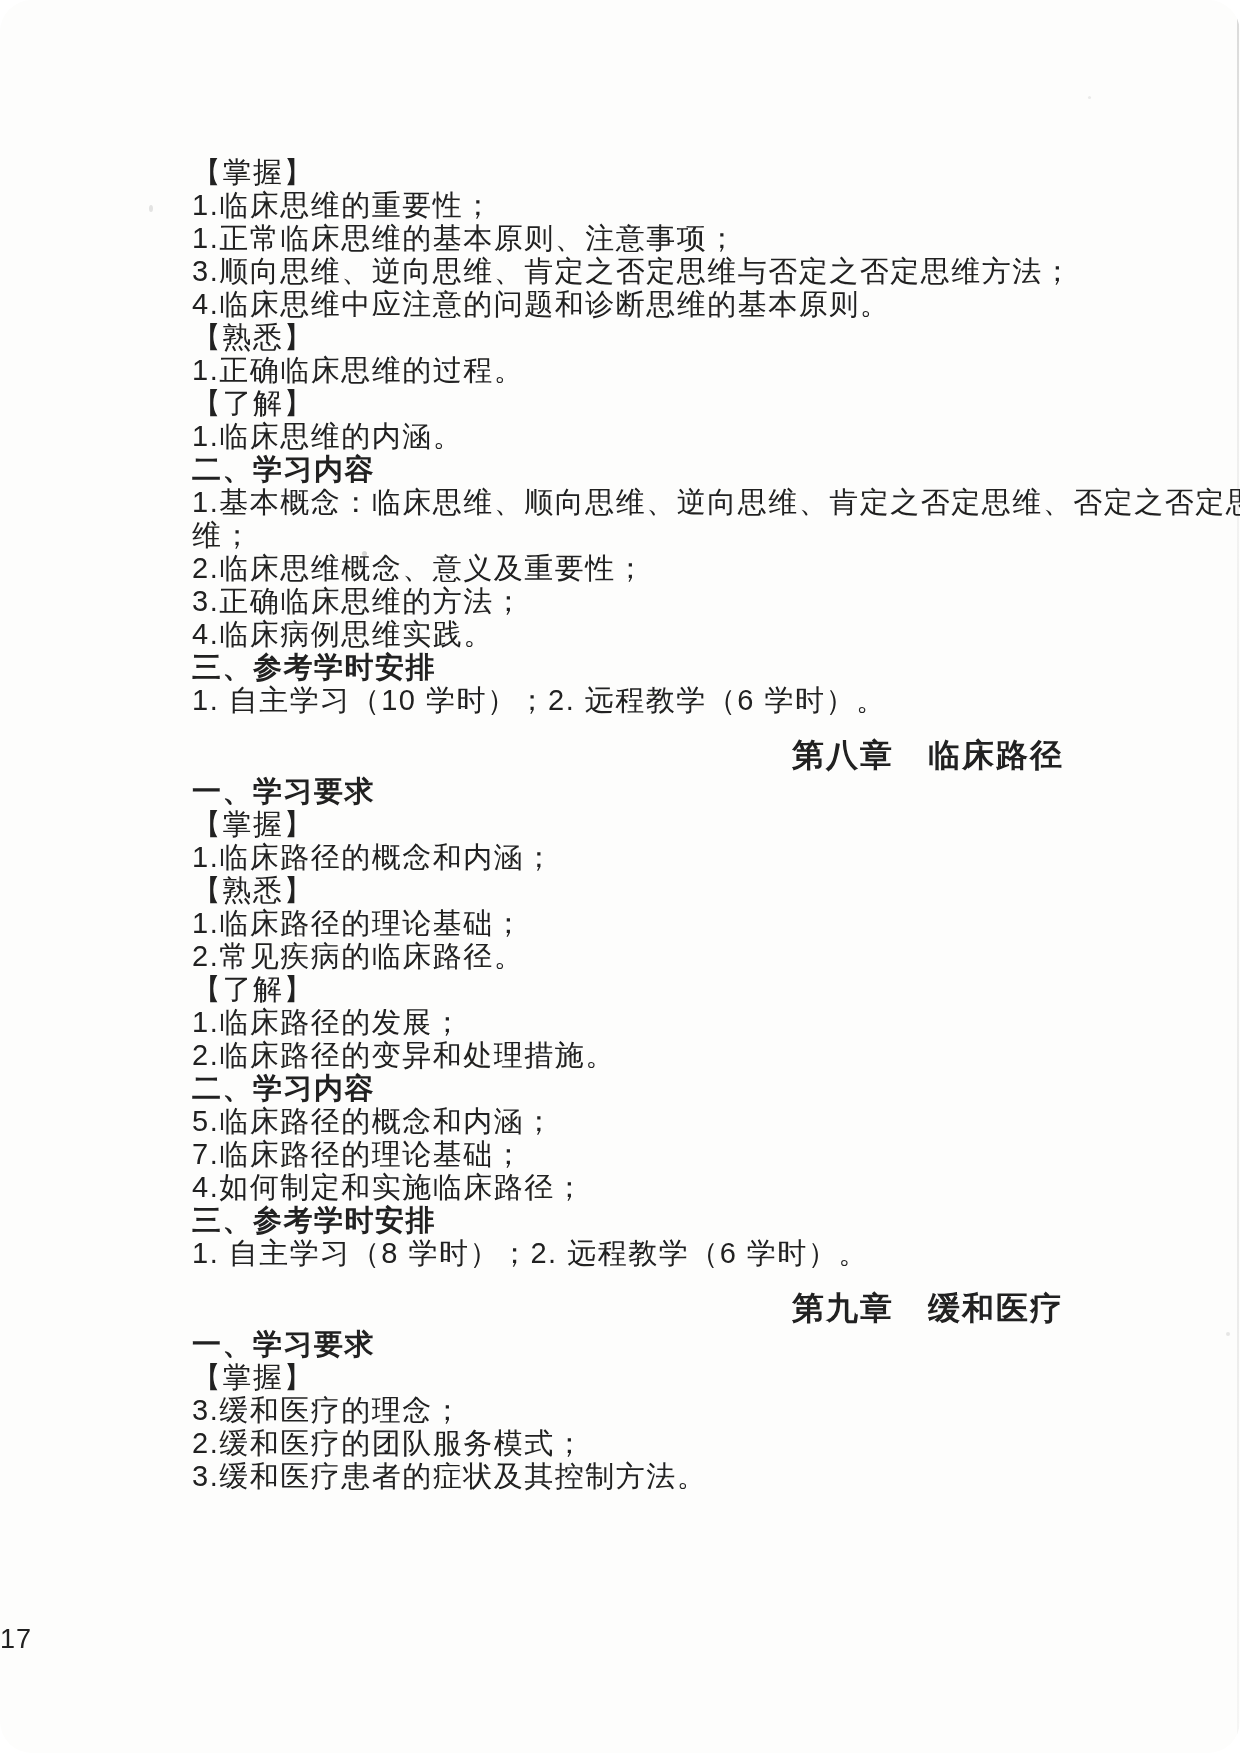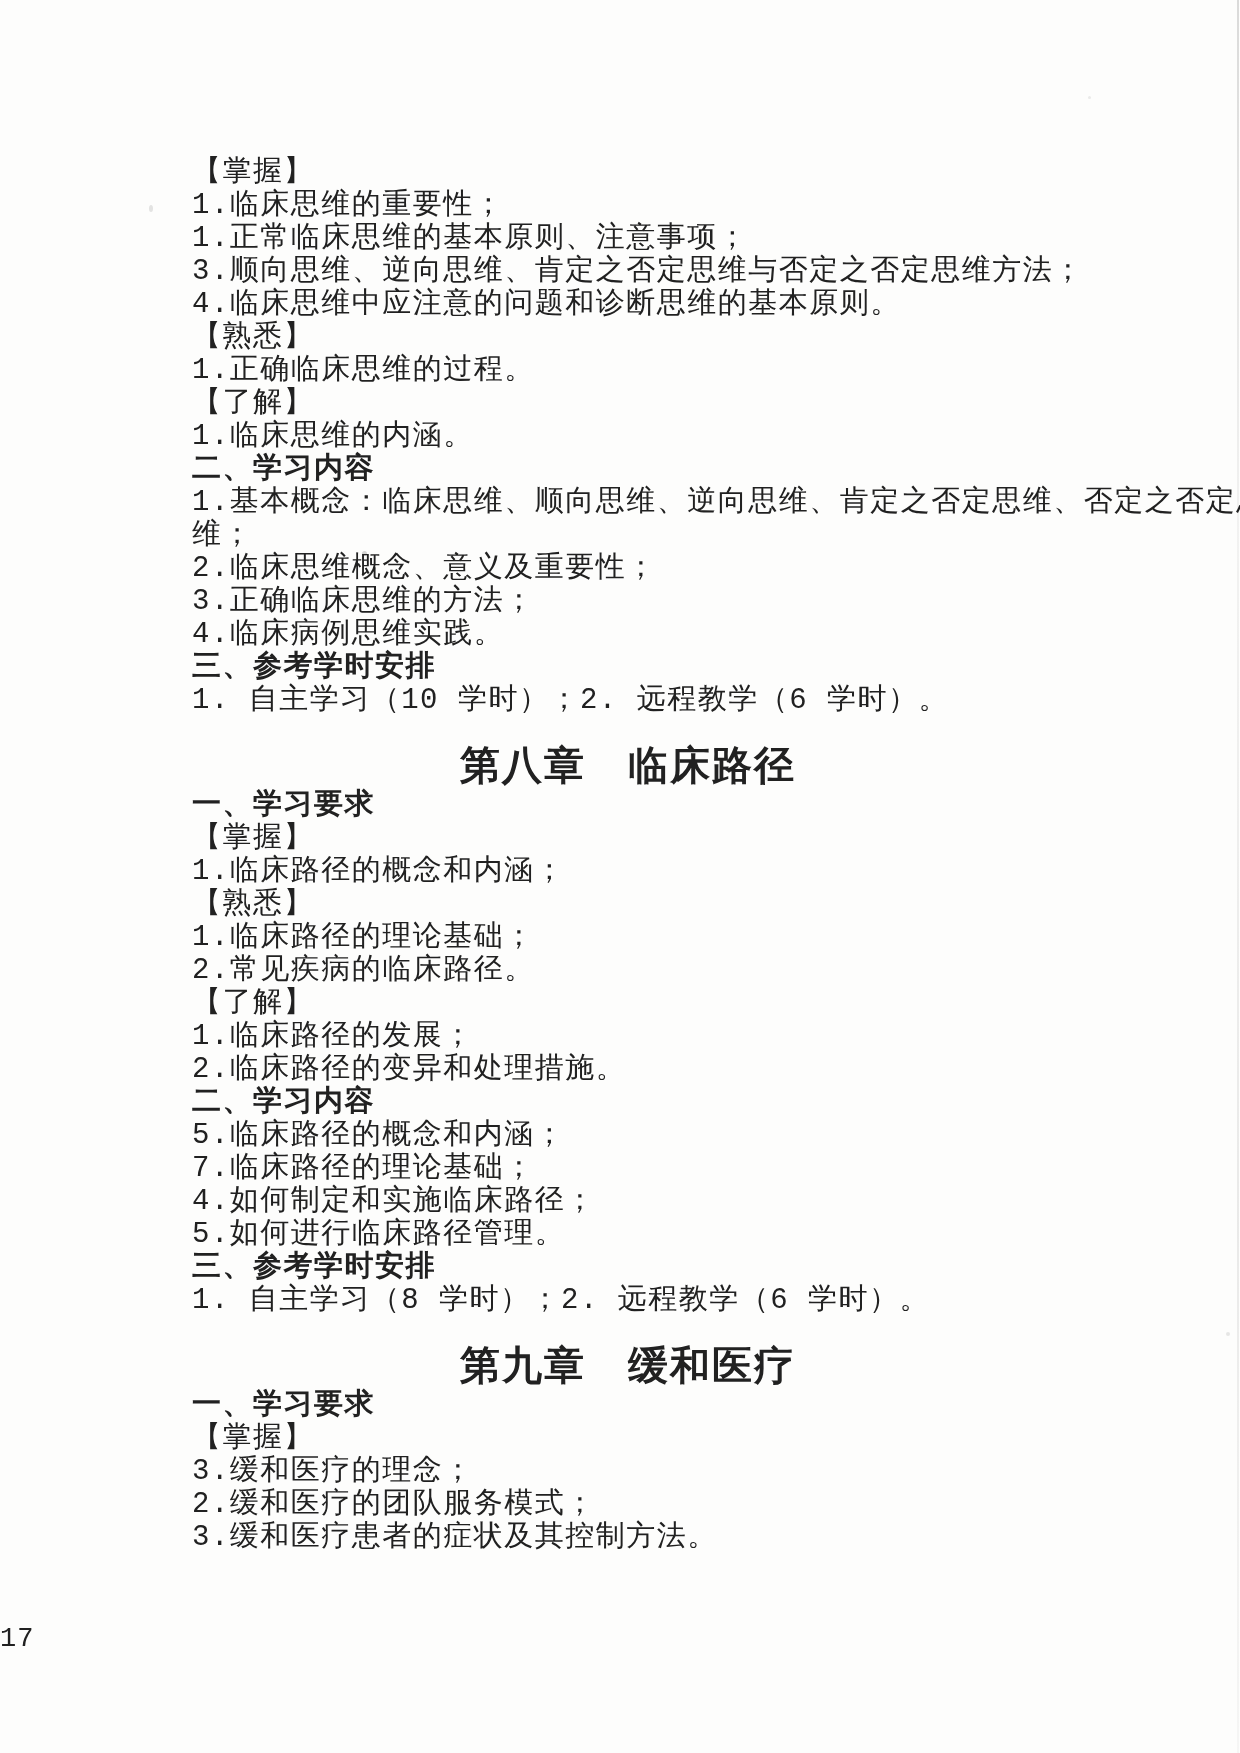--- a/index.html
+++ b/index.html
@@ -6,46 +6,47 @@
     margin: 0;
     padding: 0;
     background: #ffffff;
   }
   .page {
     position: relative;
     width: 1240px;
     height: 1753px;
     background: #fdfdfc;
     overflow: hidden;
-    font-family: Liberation Mono, monospace;
+    font-family: Liberation Sans, sans-serif;
     color: #212121;
+    border-radius: 32px;
   }
   
   .text-body {
     position: absolute;
     left: 192px;
     top: 156px;
     width: 872px;
   }
   .line {
     font-size: 29px;
     line-height: 33px;
     letter-spacing: 1.5px;
     white-space: pre;
     font-weight: 400;
   }
   .line.section {
     font-weight: 700;
   }
   .line.chapter {
     font-weight: 700;
-    font-size: 40px;
+    font-size: 32px;
     line-height: 40px;
-    text-align: center;
-    margin-top: 32px;
+    text-align: right;
+    margin-top: 18px;
     letter-spacing: 2px;
   }
   .page-number {
     position: absolute;
     left: 0;
     right: 0;
     top: 1624px;
     font-size: 27px;
     letter-spacing: 1px;
   }
@@ -101,21 +102,20 @@
       <div class="line label">【熟悉】</div>
       <div class="line item">1.临床路径的理论基础；</div>
       <div class="line item">2.常见疾病的临床路径。</div>
       <div class="line label">【了解】</div>
       <div class="line item">1.临床路径的发展；</div>
       <div class="line item">2.临床路径的变异和处理措施。</div>
       <div class="line section">二、学习内容</div>
       <div class="line item">5.临床路径的概念和内涵；</div>
       <div class="line item">7.临床路径的理论基础；</div>
       <div class="line item">4.如何制定和实施临床路径；</div>
-      <div class="line item">5.如何进行临床路径管理。</div>
       <div class="line section">三、参考学时安排</div>
       <div class="line item">1. 自主学习（8 学时）；2. 远程教学（6 学时）。</div>
       <div class="line chapter">第九章　缓和医疗</div>
       <div class="line section">一、学习要求</div>
       <div class="line label">【掌握】</div>
       <div class="line item">3.缓和医疗的理念；</div>
       <div class="line item">2.缓和医疗的团队服务模式；</div>
       <div class="line item">3.缓和医疗患者的症状及其控制方法。</div>
     </div>
 

